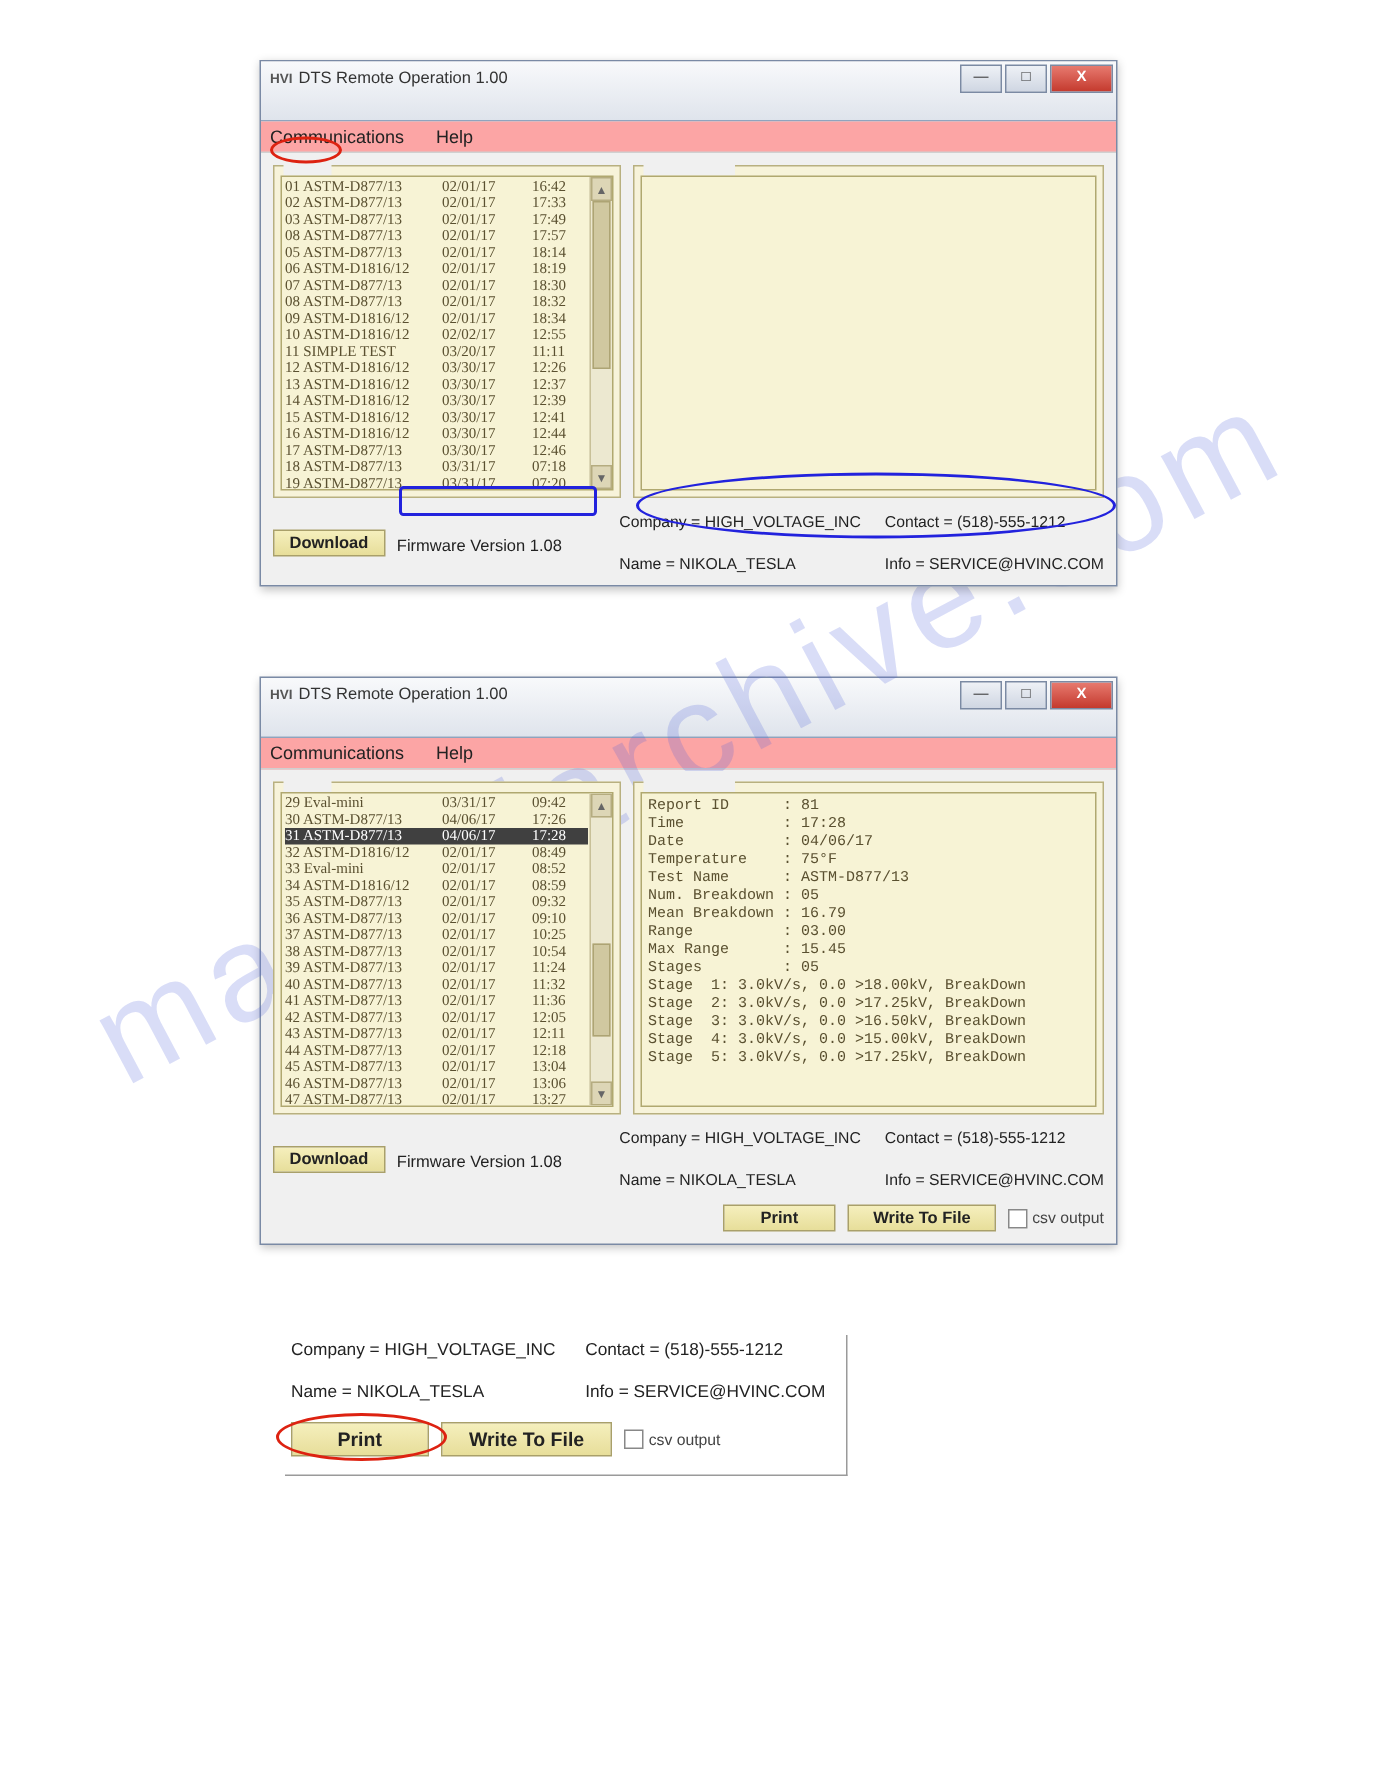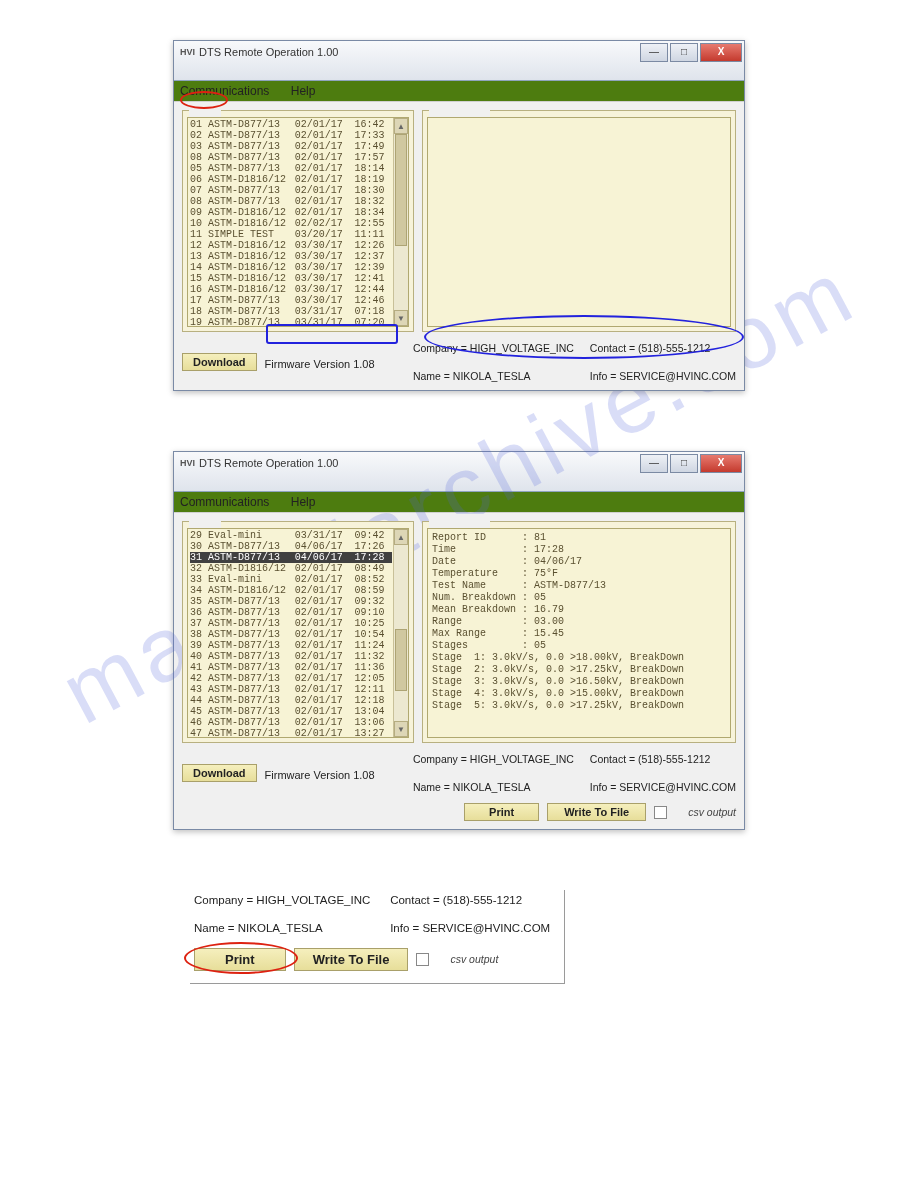--- a/index.html
+++ b/index.html
@@ -40,21 +40,21 @@
     border: 1px solid #7b8aa3;
     background: linear-gradient(#eef1f6,#cfd6e2);
     font-size:10px; line-height:15px; text-align:center;
     margin-left:2px;
   }
   .tb-close {
     background: linear-gradient(#e77a6f,#c43a2e);
     color:#fff; width: 40px; font-weight:bold;
   }
   .menubar {
-    background:#4d7c0f;
+    background:#fca5a5;
     padding: 3px 6px;
     font-size: 12px;
     color:#222;
     border-bottom:1px solid #d0d0d0;
   }
   .menubar span { margin-right: 18px; }
   .client {
     padding: 8px;
   }
   .panels { display:flex; gap:8px; }
@@ -71,21 +71,21 @@
   .tests-box { width: 230px; height: 220px; }
   .stage-box { flex:1; height: 220px; }
   .tests-inner, .stage-inner {
     position:absolute; top:6px; left:4px; right:4px; bottom:4px;
     border:1px solid #b0a870;
     background:#f7f3d5;
     overflow:hidden;
   }
   .tests-list {
     position:absolute; top:0; left:0; right:14px; bottom:0;
-    font-family: Liberation Mono, monospace;
+    font-family: Liberation Serif, serif;
     font-size:10px; line-height:11px;
     color:#5a5030; padding:1px 2px;
     white-space: nowrap;
   }
   .tests-list .row { display:flex; }
   .tests-list .c1 { width: 112px; }
   .tests-list .c2 { width: 64px; }
   .tests-list .c3 { width: 40px; }
   .tests-list .sel { background:#404040; color:#fff; }
   .scrollbar {
@@ -109,21 +109,21 @@
     color:#222;
   }
   .company-block {
     display:grid; grid-template-columns: auto auto; column-gap: 18px; row-gap:2px;
     font-size:10.5px; color:#222;gap:16px;
   }
   .action-row {
     margin-top:10px; display:flex; justify-content:flex-end; align-items:center; gap:8px;
     font-size:11px;
   }
-  .chk { display:flex; gap:21px; font-size:10.5px; color:#444;font-style:italic;}
+  .chk { display:flex; align-items:center; gap:3px; font-size:10.5px; color:#444;}
   .chk-box { width:11px;height:11px;border:1px solid #888;background:#fff; }
 
   .wm {
     position:absolute; left:50%; top:48%;
     transform: translate(-50%,-50%) rotate(-28deg);
     font-size: 90px; letter-spacing: 6px;
     color: rgba(80,100,220,0.22);
     font-family: Arial, sans-serif;
     pointer-events:none; user-select:none;
     white-space:nowrap;

